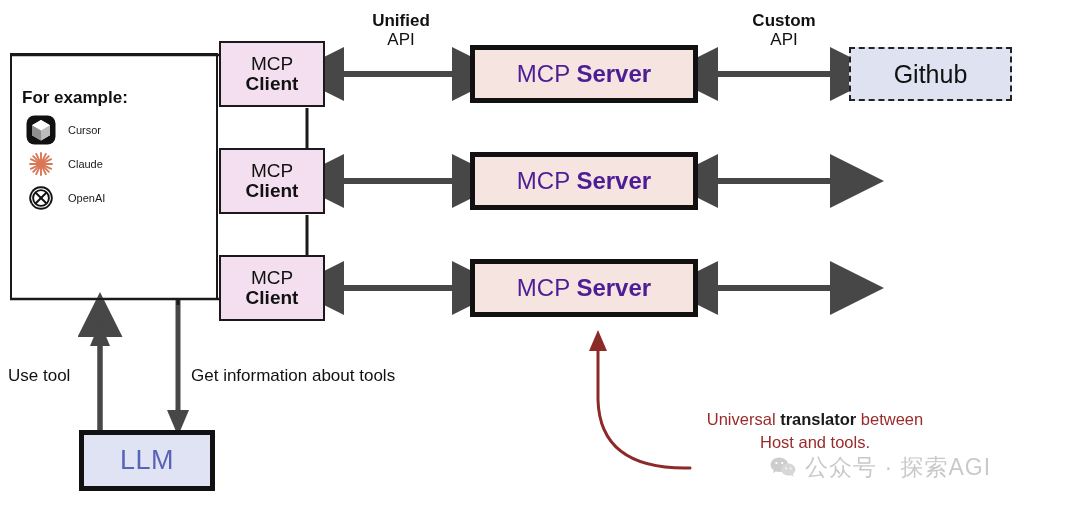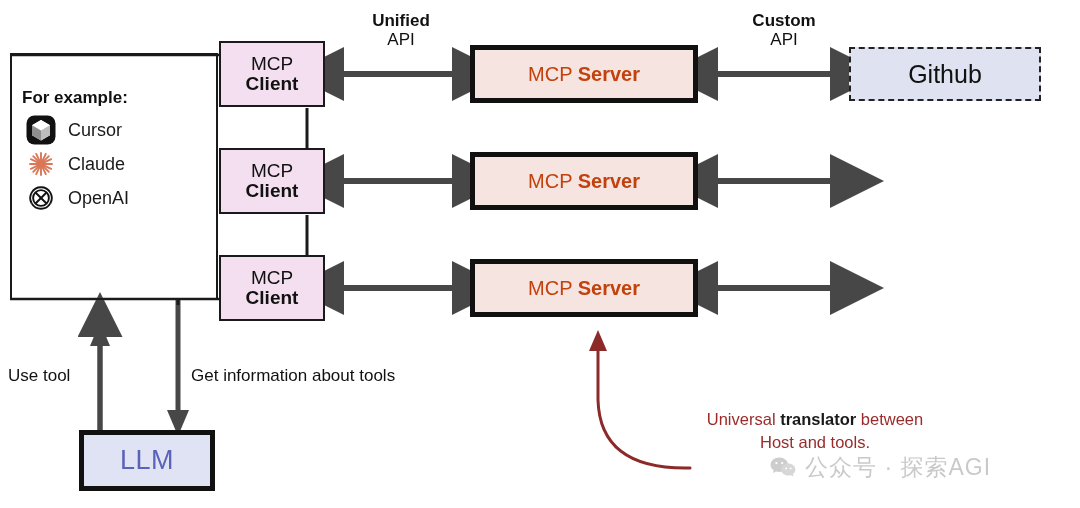--- a/index.html
+++ b/index.html
@@ -45,21 +45,21 @@
     color: #111111;
   }
 
   .example-row {
     display: flex;
     align-items: center;
     gap: 12px;
     height: 34px;
   }
   .example-label {
-    font-size: 18px;
+    font-size: 11px;
     color: #1a1a1a;
   }
   .ex-icon {
     width: 30px; height: 30px;
     flex: 0 0 30px;
     display: block;
   }
 
   
   .client-box {
@@ -80,26 +80,26 @@
   .server-box {
     width: 228px; height: 58px;
     background: #f6e4e0;
     border: 5px solid #111111;
     box-sizing: border-box;
     display: flex;
     align-items: center;
     justify-content: center;
     white-space: nowrap;
   }
-  .server-box .t { font-size: 20px; color: #c2410c; text-align: center; }
+  .server-box .t { font-size: 24px; color: #4c1d95; text-align: center; }
   .server-box .t .b { font-weight: bold; }
 
   
   .ext-box {
-    width: 192px; height: 54px;
+    width: 163px; height: 54px;
     border: 2.5px dashed #222222;
     box-sizing: border-box;
     display: flex;
     align-items: center;
     justify-content: center;
   }
   .ext-box .t { font-size: 25px; color: #111; }
 
   
   #llm-box {

